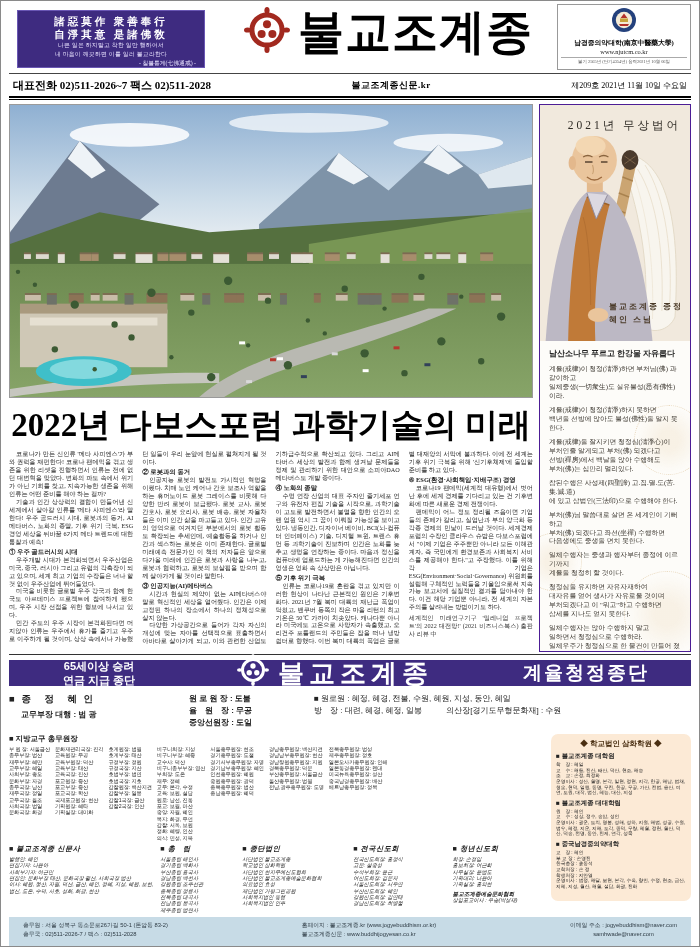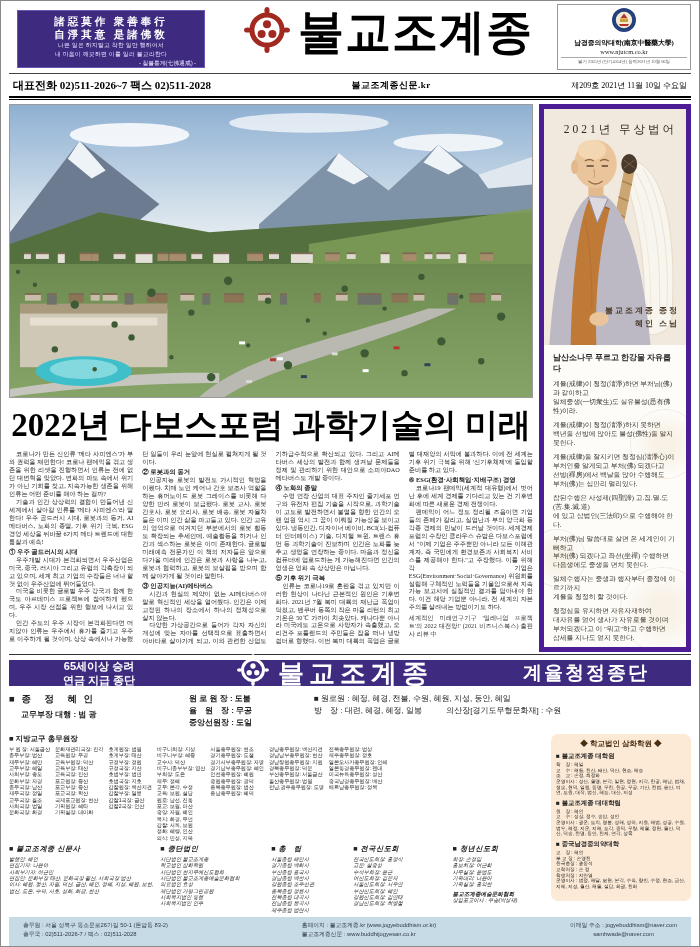--- a/index.html
+++ b/index.html
@@ -39,27 +39,27 @@
   .photo svg { display:block; width:100%; height:100%; }
   .headline { font-size:33px; font-weight:bold; text-align:center; margin:9px 0 7px;
               letter-spacing:0; line-height:1.1; }
   .body-cols { height:200px; columns:4; column-gap:9px; font-size:6.2px; line-height:1.28;
                text-align:justify; overflow:hidden; color:#1c1c1c; }
   .para { margin:0; text-indent:7px; }
   .p-head { font-weight:bold; text-indent:0; margin-top:2px; font-size:6.4px; }
   .p-src { text-indent:0; margin-top:3px; color:#333; }
 
   
-  .sermon { flex:1; border:5px solid #4c1d95; position:relative; background:#fdfcf9; overflow:hidden; }
+  .sermon { flex:1; border:1px solid #4c1d95; position:relative; background:#fdfcf9; overflow:hidden; }
   .sermon-title { position:absolute; top:13px; right:9px; font-size:11.5px; letter-spacing:3px;
                   color:#2e2a24; z-index:3; }
   .monk { height:236px; position:relative; }
   .monk svg { display:block; width:100%; height:100%; }
   .monk-caption { position:absolute; right:7px; bottom:14px; font-size:8px; font-weight:bold;
-                  letter-spacing:2px; color:#4a3a28; text-align:right; line-height:1.7; z-index:3; }
+                  letter-spacing:2px; color:#4a3a28; text-align:left; line-height:1.7; z-index:3; }
   .sermon-sub { font-size:8px; font-weight:bold; margin:7px 9px 6px; color:#222; }
   .stanzas { margin:0 9px; position:relative; z-index:2; }
   .stanza { font-size:6.8px; line-height:1.32; color:#3a352e; white-space:pre-line; margin-bottom:5px; }
   .flower { position:absolute; border:1px dotted #d9bb8c; border-radius:50%; opacity:.55; z-index:1;
             background:radial-gradient(circle, rgba(222,186,130,.30) 20%, rgba(222,186,130,.08) 55%, transparent 70%); }
   .f1 { width:70px; height:70px; right:-14px; top:300px; }
   .f2 { width:86px; height:86px; right:-20px; bottom:-6px; }
   .f3 { width:58px; height:58px; left:-16px; bottom:60px; }
 
   
@@ -614,47 +614,47 @@
             <div class="dir-h">■ 불교조계종 신문사</div>
             <div>
 
             <div class="d-line">발행인: 혜인</div>
                 <div class="d-line">편집기자: 나윤아</div>
                 <div class="d-line">사회부기자: 여근민</div>
                 <div class="d-line">편집인: 문화부장 태산, 문화국장 활산, 사회국장 법산</div>
                 <div class="d-line">이사: 혜원, 청산, 자월, 덕산, 금산, 혜인, 정혜, 지성, 혜원, 보현, 법신, 도은, 수덕, 서호, 성화, 화광, 현산</div>
               </div>
           </div>
-          <div class="dir-group g-corp">
-            <div class="dir-h">■ 종단법인</div>
-            <div>
-
-            <div class="d-line">사단법인 불교조계종</div>
-                <div class="d-line">학교법인 삼화학원</div>
-                <div class="d-line">사단법인 현지무예신도협회</div>
-                <div class="d-line">사단법인 불교조계종예술문화협회</div>
-                <div class="d-line">의료법인 효성</div>
-                <div class="d-line">재단법인 가평그린공원</div>
-                <div class="d-line">사회복지법인 동행</div>
-                <div class="d-line">사회복지법인 인주</div>
-              </div>
-          </div>
           <div class="dir-group g-lim">
             <div class="dir-h">■ 총　림</div>
             <div>
 
             <div class="d-line">서울총림 해인사</div>
                 <div class="d-line">경기총림 백화사</div>
                 <div class="d-line">부산총림 흥국사</div>
                 <div class="d-line">경남총림 백천사</div>
                 <div class="d-line">강원총림 조주선관</div>
                 <div class="d-line">충북총림 정룡사</div>
                 <div class="d-line">전북총림 대곡사</div>
                 <div class="d-line">전남총림 봉곡사</div>
                 <div class="d-line">제주총림 법련사</div>
+              </div>
+          </div>
+          <div class="dir-group g-corp">
+            <div class="dir-h">■ 종단법인</div>
+            <div>
+
+            <div class="d-line">사단법인 불교조계종</div>
+                <div class="d-line">학교법인 삼화학원</div>
+                <div class="d-line">사단법인 현지무예신도협회</div>
+                <div class="d-line">사단법인 불교조계종예술문화협회</div>
+                <div class="d-line">의료법인 효성</div>
+                <div class="d-line">재단법인 가평그린공원</div>
+                <div class="d-line">사회복지법인 동행</div>
+                <div class="d-line">사회복지법인 인주</div>
               </div>
           </div>
           <div class="dir-group g-sin">
             <div class="dir-h">■ 전국신도회</div>
             <div>
 
             <div class="d-line">전국신도회장: 홍정식</div>
                 <div class="d-line">고문: 설중성</div>
                 <div class="d-line">수석부회장: 윤근</div>
                 <div class="d-line">여신도회장: 김문자</div>

